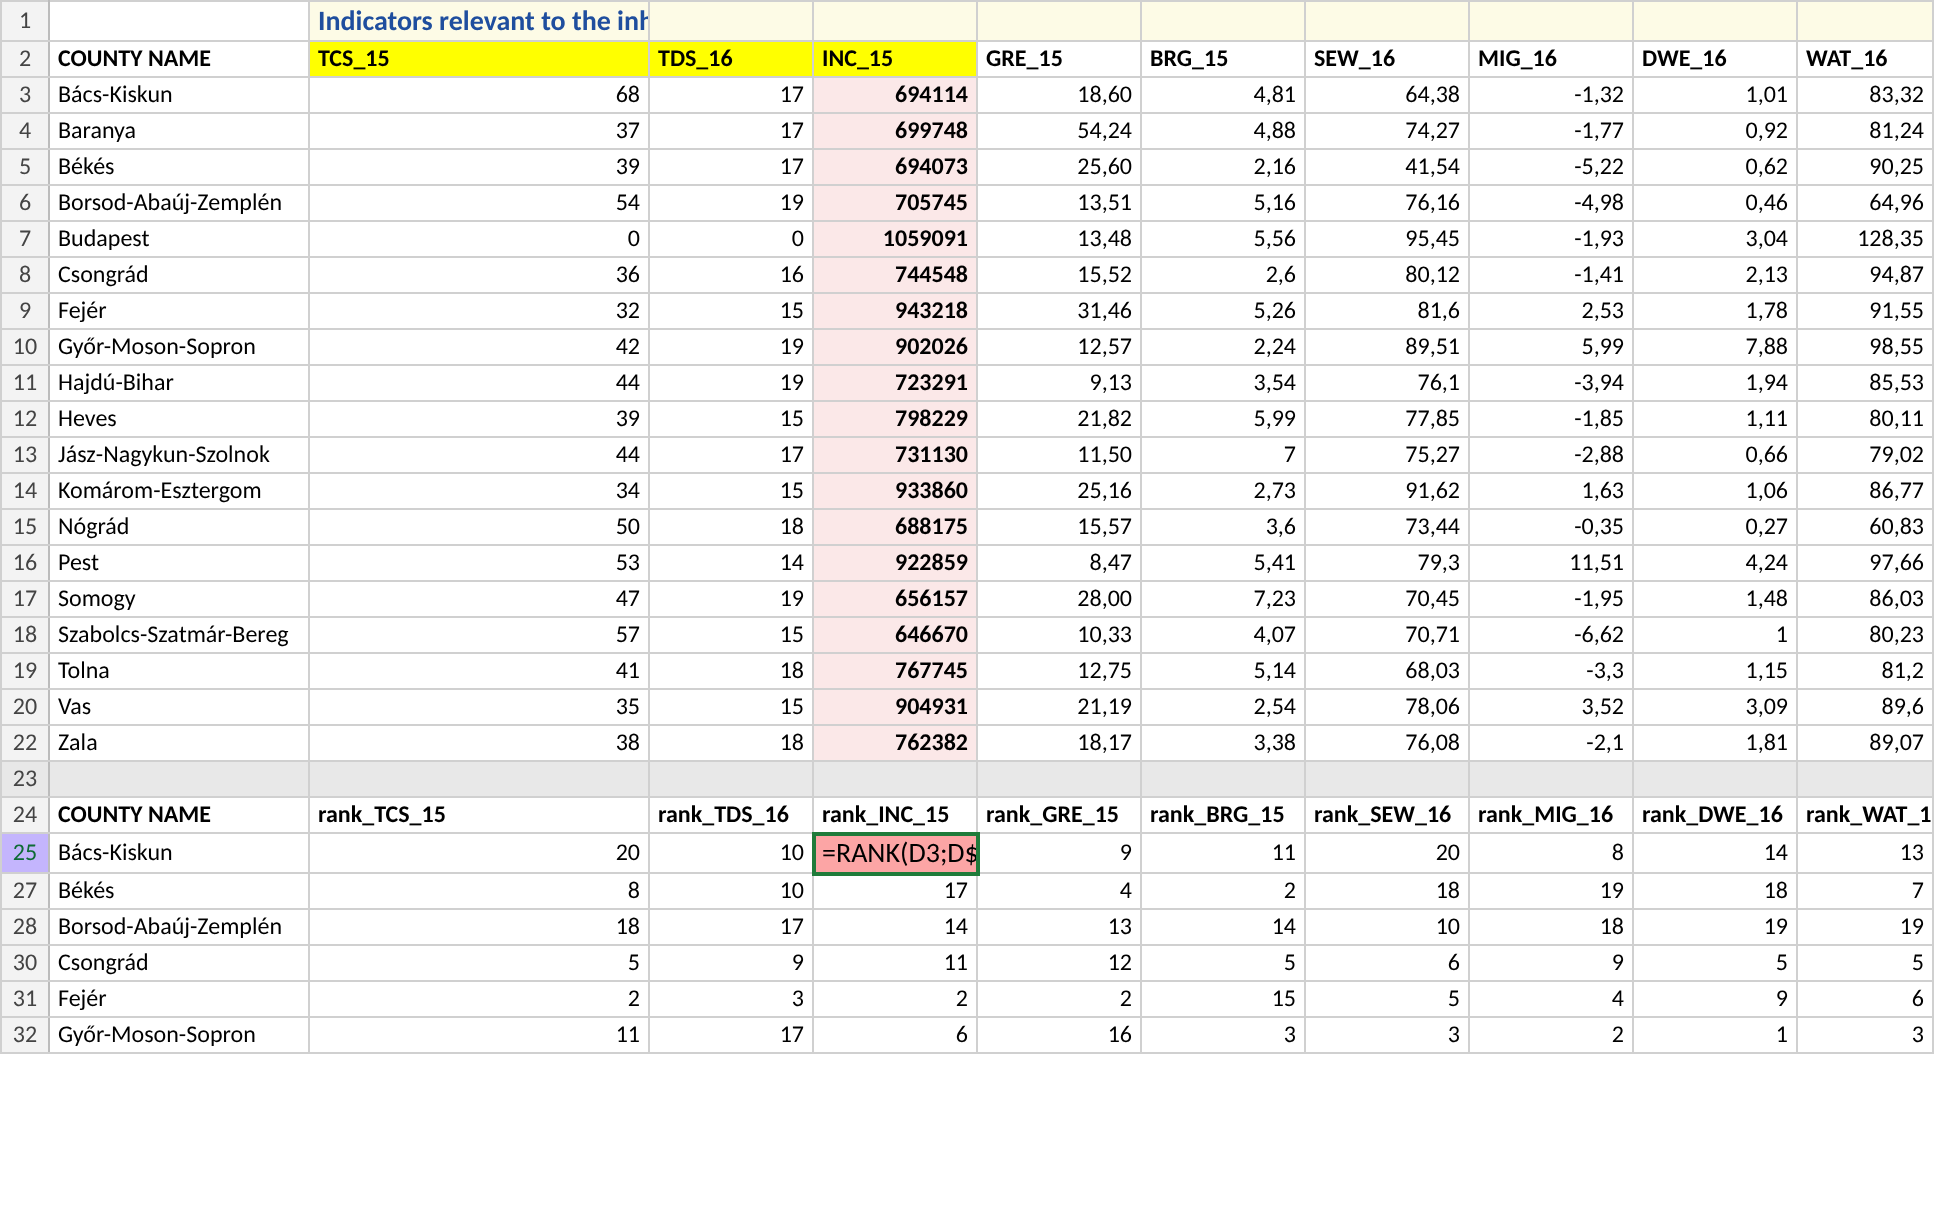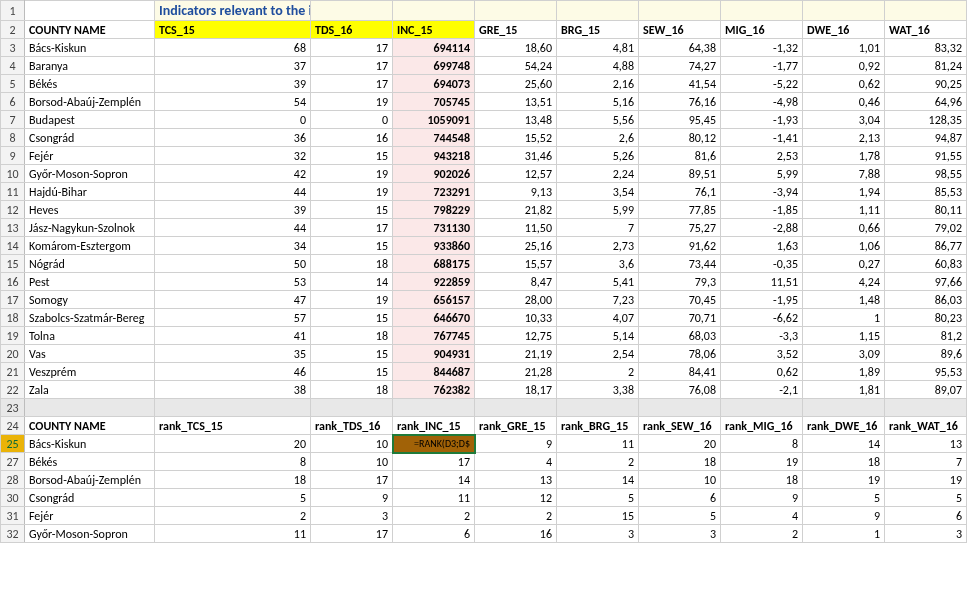--- a/index.html
+++ b/index.html
@@ -1,40 +1,40 @@
 <!DOCTYPE html>
 <html><head>
 <meta charset="utf-8">
 <style>
   * { box-sizing: border-box; }
   html, body { margin: 0; padding: 0; font-family: Calibri, Arial, sans-serif; font-size: 12px; color: #000; background: #fff; }
   .sheet { display: table; width: 967px; border-collapse: collapse; table-layout: fixed; }
   .row { display: table-row; }
   .cell { display: table-cell; border: 1px solid #d0d0d0; padding: 1px 4px; height: 18px; vertical-align: middle; overflow: hidden; white-space: nowrap; }
   .row-header { width: 24px; text-align: center; background: #f3f3f3; color: #444; border-right: 1px solid #bcbcbc; }
-  .row-header.sel { background: #eab308; color:#0f6b36; }
+  .row-header.sel { background: #c4b5fd; color:#0f6b36; }
   .title-cell { text-align: center; font-weight: bold; font-size: 14px; color: #1f4e9e; background: #fdfbe6; }
   .hdr { font-weight: bold; }
   .hdr.yellow { background: #ffff00; }
   .county { font-weight: normal; }
   .num { text-align: right; }
   .sel-col { background: #fbe8e8; font-weight: bold; }
-  .formula-cell { background: #a16207; outline: 2px solid #1f7b3a; outline-offset: -1px; text-align: right; font-size: 10px; }
+  .formula-cell { background: #fca5a5; outline: 2px solid #1f7b3a; outline-offset: -1px; text-align: center; font-size: 14px; }
   .blank-row .cell { background: #e8e8e8; }
   .widths .c0 { width: 24px; }
   .widths .c1 { width: 130px; }
   .widths .c2 { width: 82px; }
   .widths .c3 { width: 82px; }
   .widths .c4 { width: 82px; }
   .widths .c5 { width: 82px; }
   .widths .c6 { width: 82px; }
   .widths .c7 { width: 82px; }
   .widths .c8 { width: 82px; }
   .widths .c9 { width: 82px; }
-  .widths .c10 { width: 82px; }
+  .widths .c10 { width: 68px; }
 </style>
 </head>
 <body>
 
 <div class="sheet widths" id="sheet">
     <div class="row">
       <div class="cell row-header c0">1</div>
       <div class="cell c1"></div>
       <div class="cell title-cell" colspan="9">Indicators relevant to the inhabitants</div>
       <div class="cell title-cell c3"></div>
@@ -285,33 +285,20 @@
       <div class="cell county c1">Vas</div>
       <div class="cell num c2">35</div>
       <div class="cell num c3">15</div>
       <div class="cell num c4 sel-col">904931</div>
       <div class="cell num c5">21,19</div>
       <div class="cell num c6">2,54</div>
       <div class="cell num c7">78,06</div>
       <div class="cell num c8">3,52</div>
       <div class="cell num c9">3,09</div>
       <div class="cell num c10">89,6</div>
-    </div>
-    <div class="row">
-      <div class="cell row-header c0">21</div>
-      <div class="cell county c1">Veszprém</div>
-      <div class="cell num c2">46</div>
-      <div class="cell num c3">15</div>
-      <div class="cell num c4 sel-col">844687</div>
-      <div class="cell num c5">21,28</div>
-      <div class="cell num c6">2</div>
-      <div class="cell num c7">84,41</div>
-      <div class="cell num c8">0,62</div>
-      <div class="cell num c9">1,89</div>
-      <div class="cell num c10">95,53</div>
     </div>
     <div class="row">
       <div class="cell row-header c0">22</div>
       <div class="cell county c1">Zala</div>
       <div class="cell num c2">38</div>
       <div class="cell num c3">18</div>
       <div class="cell num c4 sel-col">762382</div>
       <div class="cell num c5">18,17</div>
       <div class="cell num c6">3,38</div>
       <div class="cell num c7">76,08</div>

